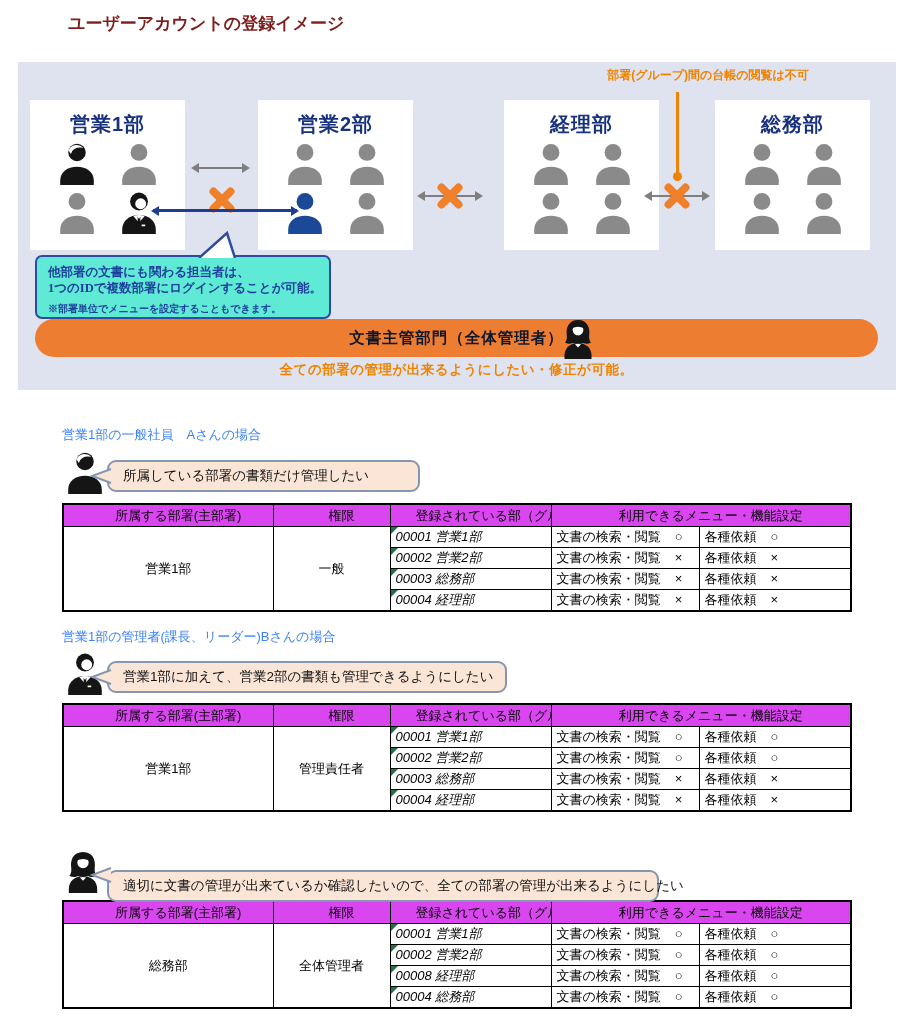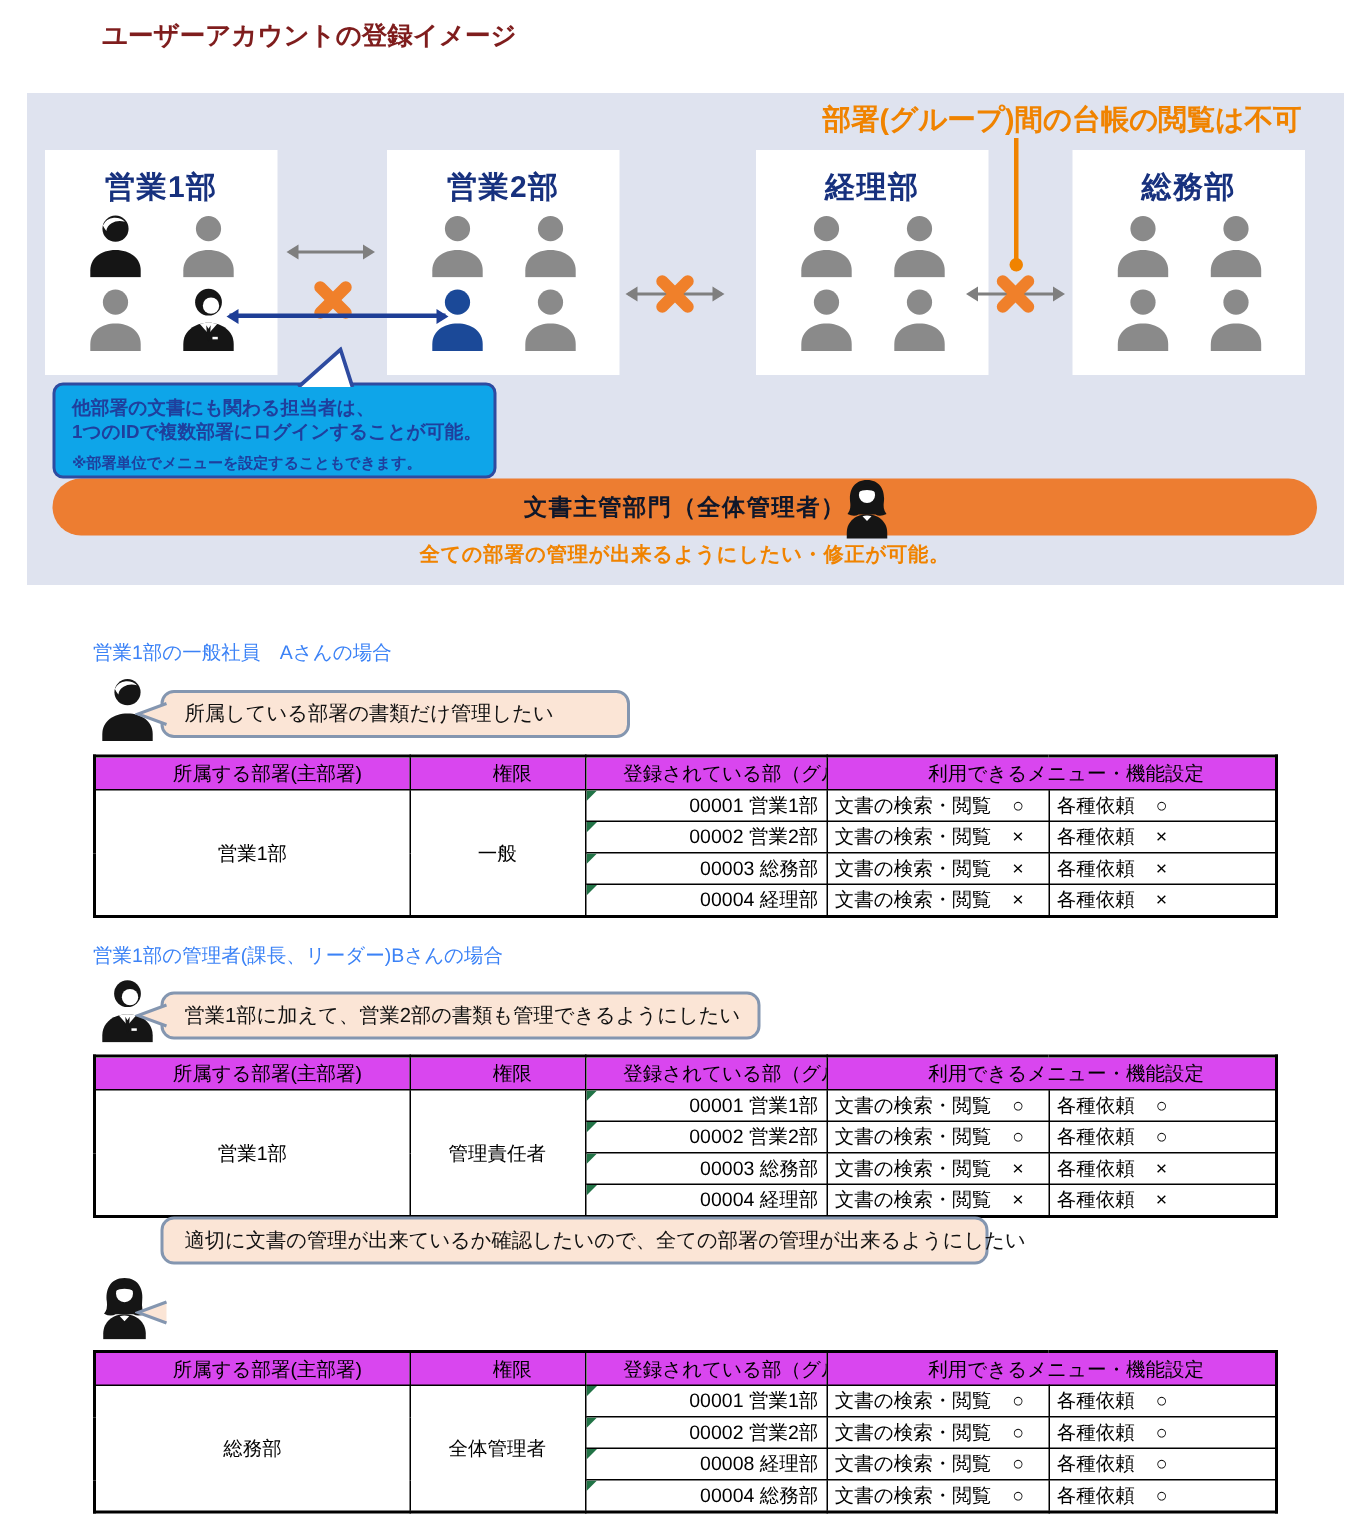--- a/index.html
+++ b/index.html
@@ -27,27 +27,27 @@
   .arrow.blue{color:#1e3e96;border-top-width:3px;}
   .arrow.blue::before{top:-6px;}
   .arrow.blue::after{top:-6px;}
 
   
   .xmark{position:absolute;width:28px;height:28px;}
   .xmark::before,.xmark::after{content:"";position:absolute;left:10px;top:-2px;width:8px;height:32px;border-radius:4px;background:#f0802a;}
   .xmark::before{transform:rotate(45deg);}
   .xmark::after{transform:rotate(-45deg);}
 
-  .no-view-label{left:520px;top:67px;width:376px;text-align:center;font-size:19px;font-weight:bold;color:#f08300;}
+  .no-view-label{left:520px;top:67px;width:376px;text-align:center;font-size:12px;font-weight:bold;color:#f08300;}
   .vline{left:676px;top:92px;width:3px;height:82px;background:#f08300;}
   .vdot{left:673px;top:172px;width:9px;height:9px;border-radius:50%;background:#f08300;}
 
   
-  .note-bubble{left:35px;top:255px;width:296px;height:64px;background:#0ea5e9;border:2px solid #2e4ba0;border-radius:7px;
-               box-sizing:border-box;padding:7px 11px;z-index:1;}
+  .note-bubble{left:35px;top:255px;width:296px;height:64px;background:#5eead4;border:2px solid #2e4ba0;border-radius:7px;
+               box-sizing:border-box;padding:7px 11px;z-index:1;font-family:Liberation Serif, serif;}
   .note-line{font-size:12.5px;font-weight:bold;color:#1f3f9d;line-height:1.3;white-space:nowrap;}
   .note-small{font-size:10px;font-weight:bold;color:#1f3f9d;margin-top:5px;white-space:nowrap;}
   .note-tail{left:196px;top:231px;width:44px;height:27px;z-index:2;}
 
   
   .admin-bar{left:35px;top:319px;width:843px;height:38px;background:#ed7d31;border-radius:19px;
              display:flex;align-items:center;justify-content:center;color:#0f172a;font-weight:bold;font-size:15.5px;letter-spacing:1px;}
   .admin-icon{left:560px;top:315px;width:36px;height:48px;}
   .admin-caption{left:35px;top:361px;width:843px;text-align:center;font-size:13.5px;font-weight:bold;color:#f08300;letter-spacing:0.5px;}
 
@@ -58,21 +58,21 @@
               box-sizing:border-box;display:flex;align-items:center;padding:0 14px;font-size:13.5px;color:#111;white-space:nowrap;z-index:1;}
   .say-tail{position:absolute;width:22px;height:18px;z-index:2;}
 
   
   table.perm{position:absolute;border-collapse:collapse;table-layout:fixed;width:788px;font-size:13px;color:#000;
              border:2px solid #000;background:#fff;}
   table.perm th,table.perm td{border:1px solid #000;padding:0 5px;height:20px;line-height:20px;overflow:hidden;white-space:nowrap;}
   table.perm th{background:#d946ef;font-weight:normal;height:21px;text-align:center;padding-left:25px;}
   th.h-reg{text-align:left;}
   td.center{text-align:center;}
-  td.gcell{position:relative;text-align:right;}
+  td.gcell{position:relative;text-align:left;font-style:italic;}
   td.gcell::before{content:"";position:absolute;left:0;top:0;border-top:7px solid #217346;border-right:7px solid transparent;}
   td.mcell span.mk{margin-left:14px;}
 </style>
 </head>
 <body>
 
 <svg width="0" height="0" style="position:absolute" aria-hidden="true">
   <defs>
     <symbol id="i-person" viewBox="0 0 36 40">
       <circle cx="18" cy="9" r="8"></circle>
@@ -313,21 +313,21 @@
     </tr>
   </tbody>
     </table>
 
   <svg class="abs sec-icon" style="left:64px;top:851px;">
       <use href="#i-woman"></use>
     </svg>
   <svg class="abs say-tail" style="left:90px;top:866px;" viewBox="0 0 22 18">
     <path d="M21 2 L2 9 L21 16" fill="#fbe5d6" stroke="#8496b0" stroke-width="2"></path>
   </svg>
-  <div class="say-bubble" style="left:107px;top:811px;width:552px;">
+  <div class="say-bubble" style="left:107px;top:870px;width:552px;">
     <span>適切に文書の管理が出来ているか確認したいので、全ての部署の管理が出来るようにしたい</span>
   </div>
 
   <table class="perm" style="left:62px;top:900px;">
     <colgroup>
         <col style="width:210px">
         <col style="width:117px">
         <col style="width:161px">
         <col style="width:148px">
         <col style="width:152px">

